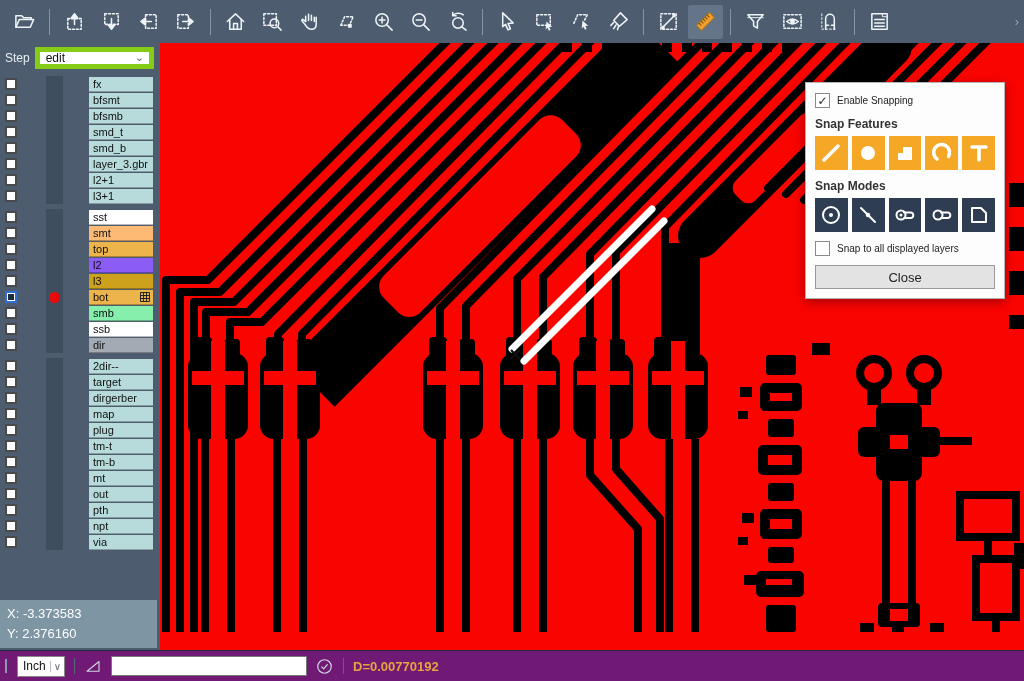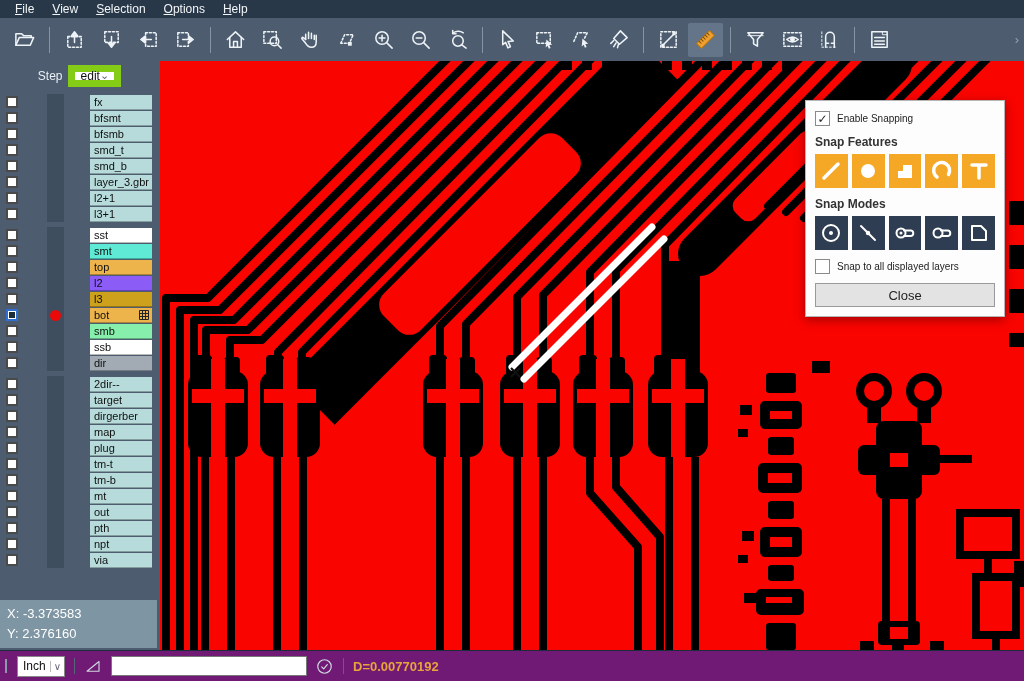--- a/index.html
+++ b/index.html
@@ -17,24 +17,24 @@
   .tbtn { width:35px; height:34px; display:flex; align-items:center; justify-content:center; border-radius:2px; }
   .tbtn svg { stroke:#eef3f7; fill:none; stroke-width:1.6; stroke-linecap:round; stroke-linejoin:round; }
   .tbtn.active { background:#64758a; }
   .tsep { width:1px; height:26px; background:#8595a5; margin:0 5px; }
   .toverflow { margin-left:auto; margin-right:5px; color:#93a3b3; font-size:13px; }
 
   
   .main { flex:1 1 auto; display:flex; min-height:0; }
 
   
-  .sidebar { width:157px; background:#4d5d6f; position:relative; flex:0 0 auto; display:flex; flex-direction:column;align-items:center; }
+  .sidebar { width:157px; background:#4d5d6f; position:relative; flex:0 0 auto; display:flex; flex-direction:column; }
   .step-row { height:29px; display:flex; align-items:center; padding:0 3px 0 5px; gap:5px; }
   .step-label { color:#e8eef4; font-size:12px; }
-  .step-combo { flex:1; height:22px; background:#fff; border:7px solid #84cc16; display:flex; align-items:center; padding-left:6px; font-size:12px; color:#111; }
+  .step-combo { flex:1; height:22px; background:#fff; border:5px solid #84cc16; display:flex; align-items:center; padding-left:6px; font-size:12px; color:#111; }
   .step-combo .carrot { margin-left:auto; color:#667; padding-right:5px; font-size:11px; }
   .layer-list { margin-top:4px; }
   .layer-group { margin-bottom:5px; }
   .layer-row { height:16px; display:flex; align-items:center;gap:26px; }
   .lr-check { width:12px; height:12px; background:#fff; border:2px solid #4a4a4a; margin-left:5px; flex:0 0 auto; display:flex; align-items:center; justify-content:center; }
   .lr-check.sel { border:2px solid #2e6fd0; }
   .lr-check .inner { width:6px; height:6px; background:#1c2b3a; }
   .lr-strip { width:17px; height:16px; background:#3e4e5f; flex:0 0 auto; margin-left:3px; display:flex; align-items:center; justify-content:center; }
   .lr-dot { width:11px; height:11px; border-radius:50%; background:#ea0a0a; }
   .lr-cell { flex:1; height:15px; margin-right:4px; display:flex; align-items:center; padding:0 3px 0 4px; border-bottom:1px solid rgba(0,0,0,.28); }
@@ -72,27 +72,20 @@
   .sb-input { width:196px; height:20px; background:#fff; border:1px solid #777; font-size:12px; padding:0 4px; color:#111; }
   .sb-icon { display:flex; align-items:center; justify-content:center; }
   .sb-icon svg { stroke:#cfd8e0; fill:none; stroke-width:1.5; stroke-linecap:round; stroke-linejoin:round; }
   .sb-dist { color:#e8a33d; font-size:13px; font-weight:600; }
 </style>
 </head>
 <body>
 
 <div id="app">
 
-  <div class="menubar" id="menubar">
-      <div class="menu-item"><u>F</u>ile</div>
-      <div class="menu-item"><u>V</u>iew</div>
-      <div class="menu-item"><u>S</u>election</div>
-      <div class="menu-item"><u>O</u>ptions</div>
-      <div class="menu-item"><u>H</u>elp</div>
-    </div>
 
   <div class="toolbar">
     <div class="tbtn">
         <svg width="23" height="23" viewBox="0 0 24 24">
           <path d="M3 18 V6 h6 l2 2 h8 v2"></path>
           <path d="M3 18 l3.5-8 h15 l-3.5 8 z"></path>
         </svg>
       </div>
     <div class="tsep"></div>
     <div class="tbtn">
@@ -318,21 +311,21 @@
             <div class="layer-row">
               <span class="lr-check"></span>
               <span class="lr-strip"></span>
               <span class="lr-cell" style="background:#ffffff">
                 <span class="lr-name">sst</span>
               </span>
             </div>
             <div class="layer-row">
               <span class="lr-check"></span>
               <span class="lr-strip"></span>
-              <span class="lr-cell" style="background:#5eead4">
+              <span class="lr-cell" style="background:#fdba74">
                 <span class="lr-name">smt</span>
               </span>
             </div>
             <div class="layer-row">
               <span class="lr-check"></span>
               <span class="lr-strip"></span>
               <span class="lr-cell" style="background:#eeb44c">
                 <span class="lr-name">top</span>
               </span>
             </div>

